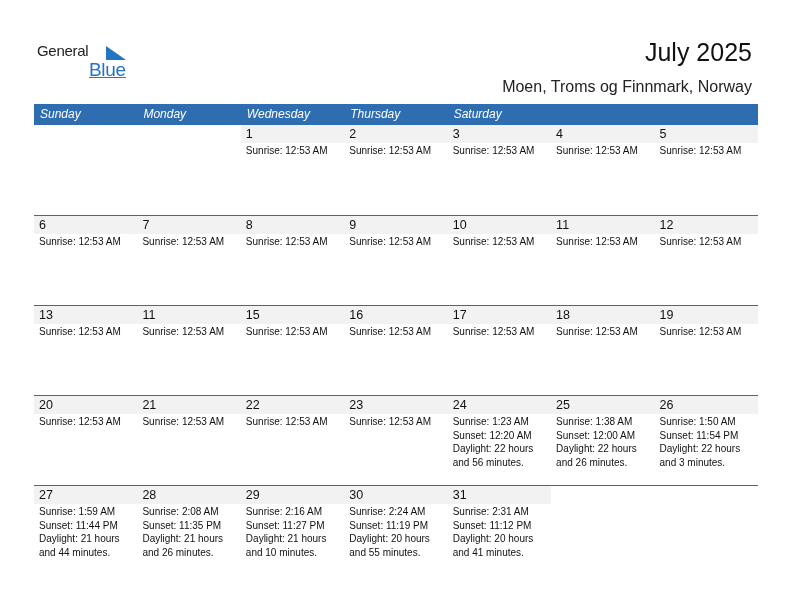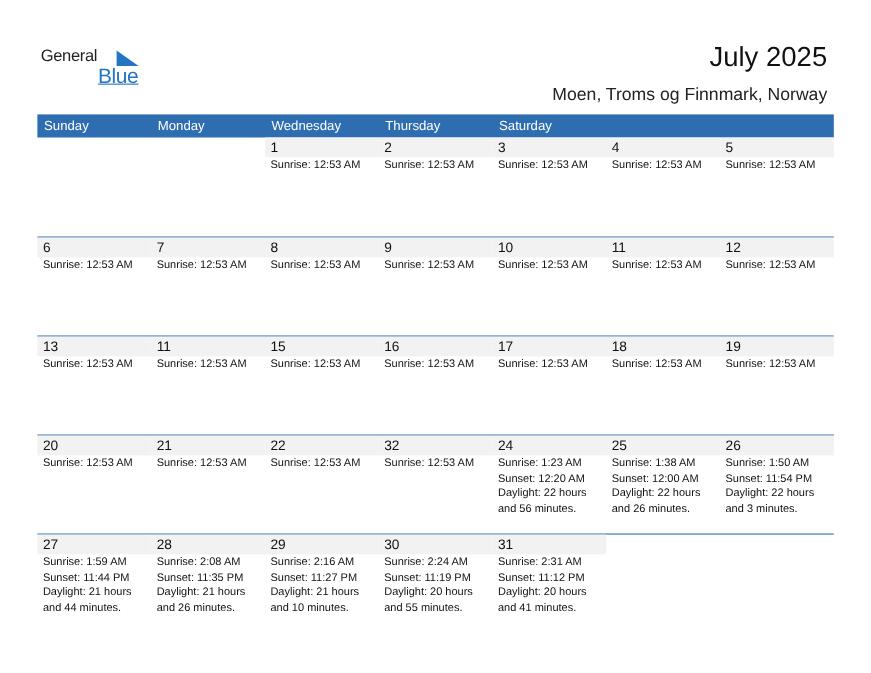--- a/index.html
+++ b/index.html
@@ -4,21 +4,21 @@
 <style>
   html, body { margin: 0; padding: 0; background: #ffffff; }
   body { width: 792px; height: 612px; position: relative; font-family: "Liberation Sans", sans-serif; color: #111; overflow: hidden; }
   .logo { position: absolute; left: 37px; top: 42px; width: 100px; height: 40px; }
   .logo-general { position: absolute; left: 0; top: 0; font-size: 15px; color: #222; letter-spacing: -0.3px; }
   .logo-blue { position: absolute; left: 52px; top: 17px; font-size: 19px; color: #2474c4; letter-spacing: -0.3px; text-decoration: underline; }
   .logo-tri { position: absolute; left: 69px; top: 4px; width: 0; height: 0; border-left: 0 solid transparent; border-bottom: 14px solid #2474c4; border-right: 20px solid transparent; }
   .title { position: absolute; right: 40px; top: 38px; font-size: 25px; color: #111; }
   .subtitle { position: absolute; right: 40px; top: 78px; font-size: 16px; color: #222; margin-left: 35px; }
   .cal { position: absolute; left: 34px; top: 104px; width: 724px; }
-  .head-row { display: flex; background: #2e6eb0; height: 21px; }
+  .head-row { display: flex; background: #2e6eb0; height: 21px; font-style: italic; }
   .head-cell { width: 103.43px; color: #fff; font-size: 12px; line-height: 21px; padding-left: 6px; box-sizing: border-box; }
   .week { display: flex; height: 90px; border-top: 1px solid #2e6eb0; box-sizing: border-box; }
   .week.first { border-top: none; }
   .day { width: 103.43px; box-sizing: border-box; }
   .daynum { background: #f2f2f2; height: 18px; line-height: 18px; font-size: 12.5px; padding-left: 5px; }
   .info { font-size: 10px; line-height: 13.5px; padding-left: 5px; padding-top: 1px; color: #111; }
   .info div { white-space: nowrap; }
 </style>
 </head>
 <body>
@@ -176,21 +176,21 @@
             <div>Sunrise: 12:53 AM</div>
           </div>
         </div>
         <div class="day">
           <div class="daynum">22</div>
           <div class="info">
             <div>Sunrise: 12:53 AM</div>
           </div>
         </div>
         <div class="day">
-          <div class="daynum">32</div>
+          <div class="daynum">23</div>
           <div class="info">
             <div>Sunrise: 12:53 AM</div>
           </div>
         </div>
         <div class="day">
           <div class="daynum">24</div>
           <div class="info">
             <div>Sunrise: 1:23 AM</div>
             <div>Sunset: 12:20 AM</div>
             <div>Daylight: 22 hours</div>

